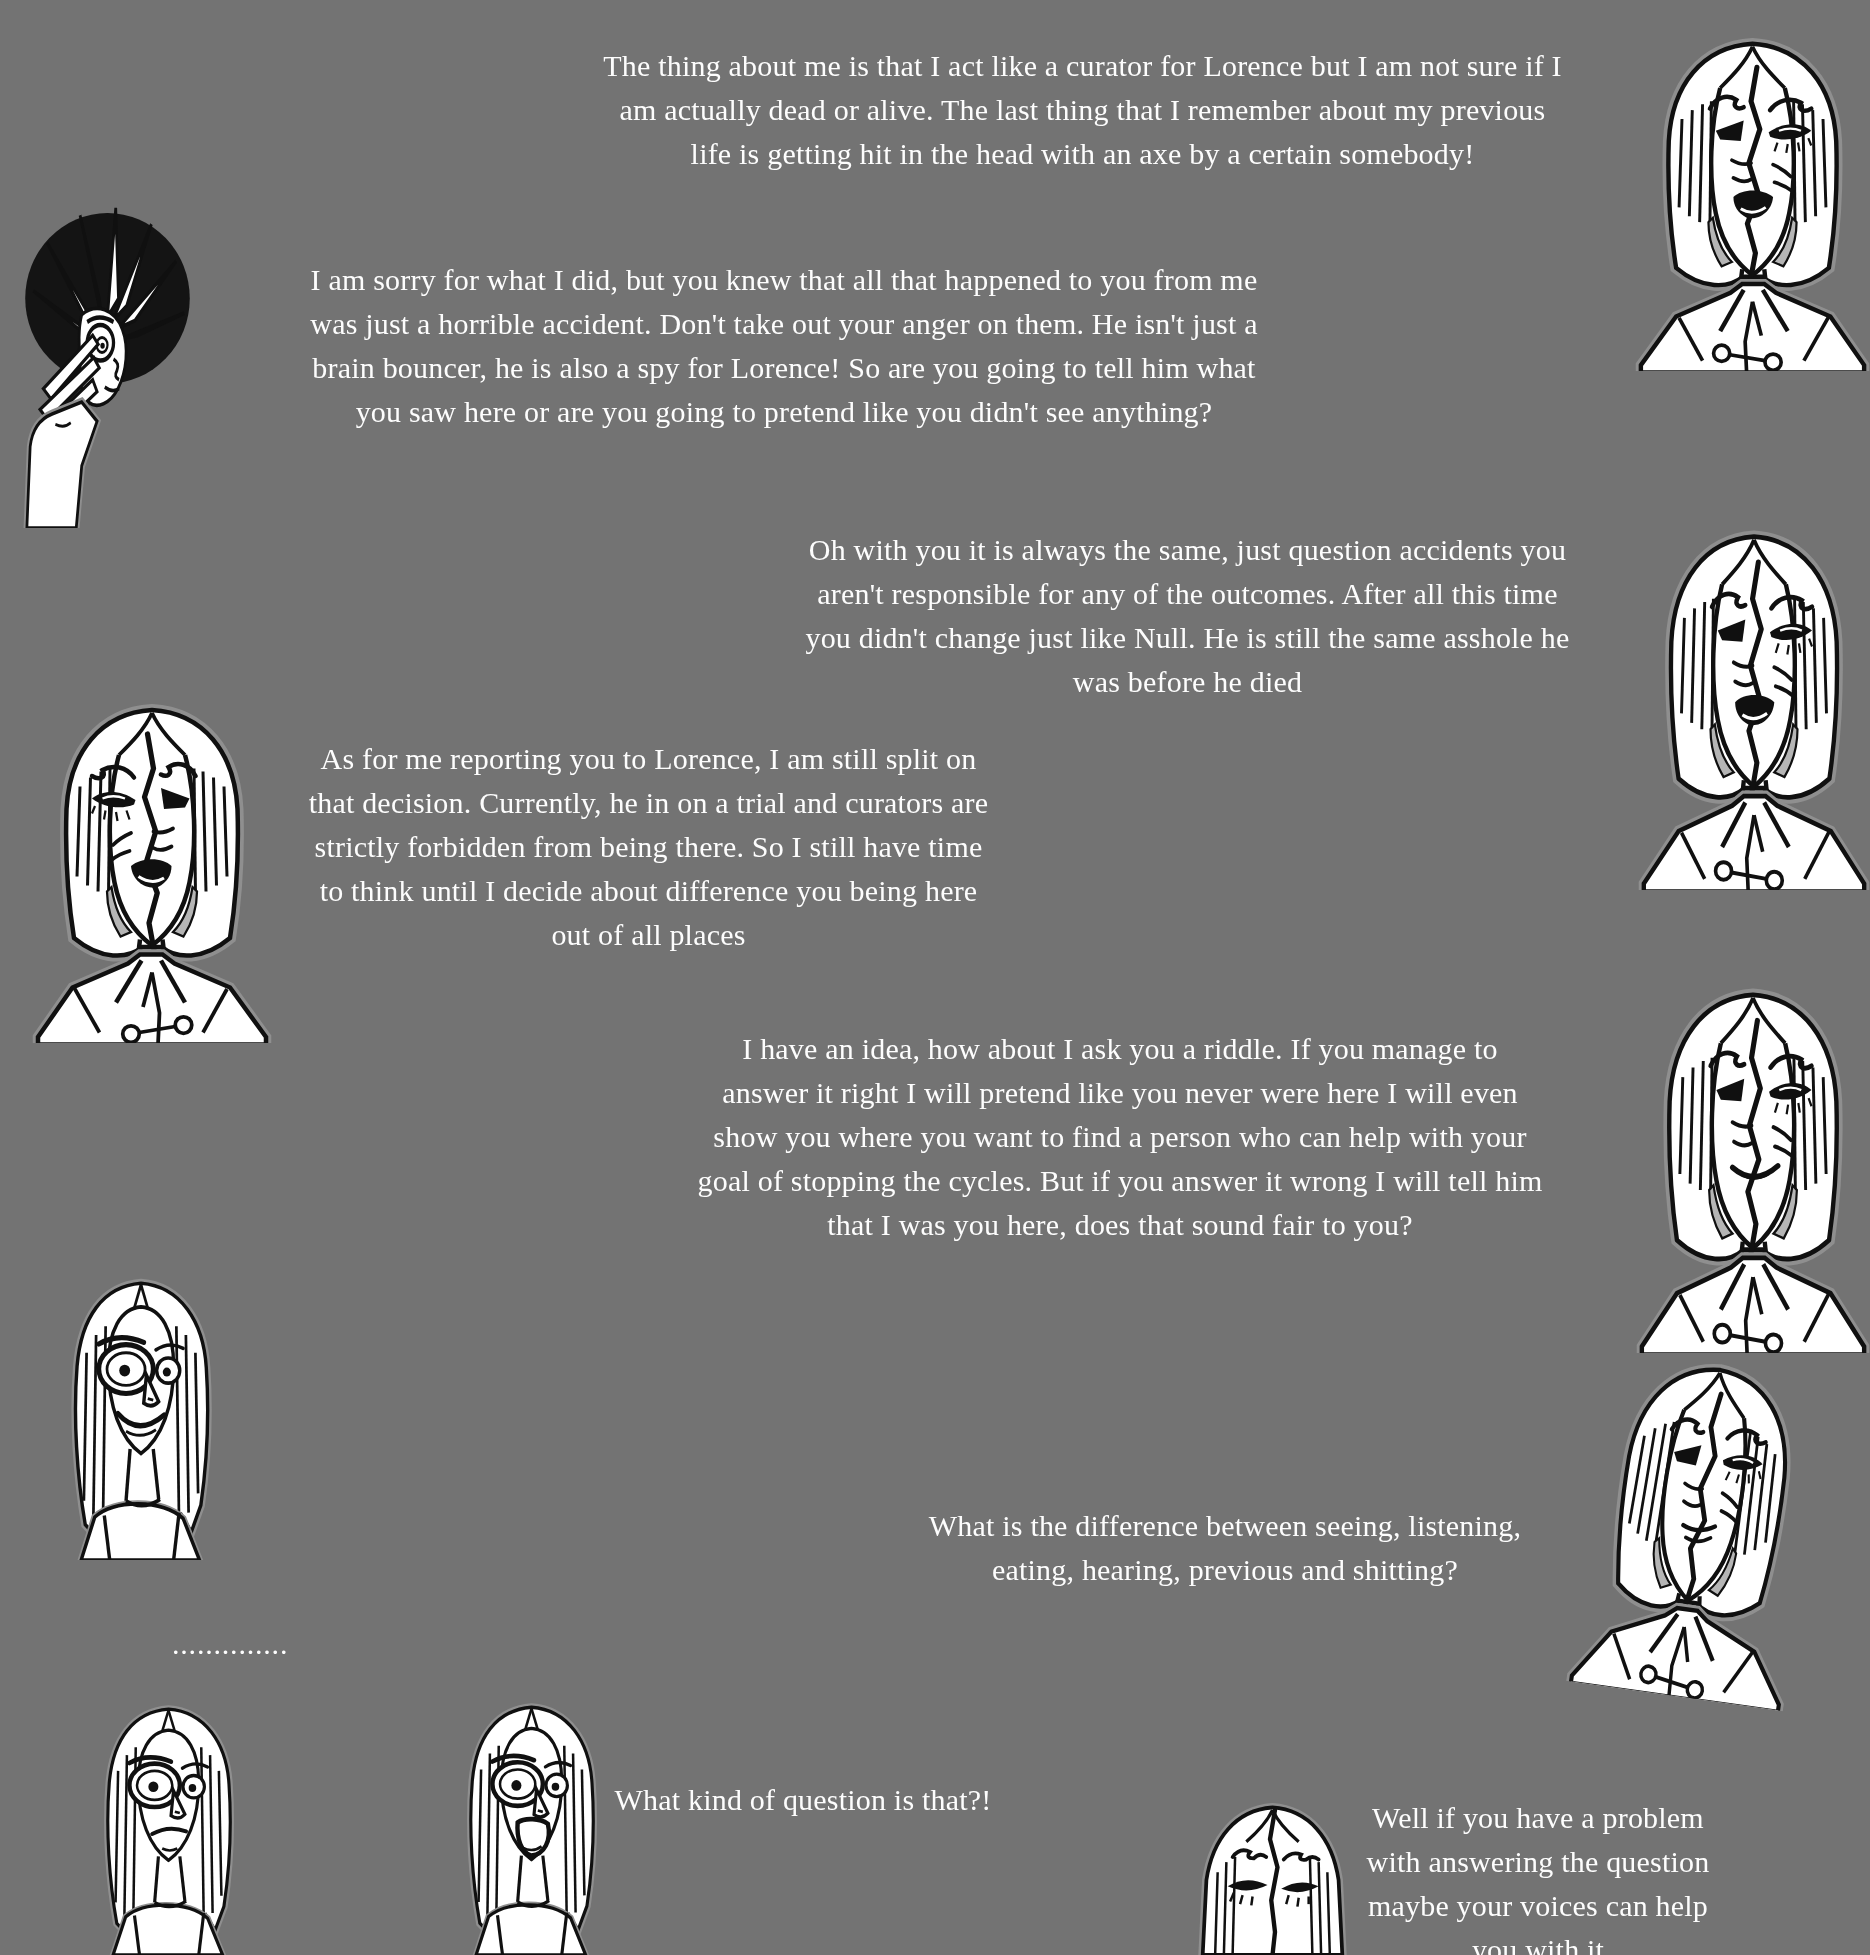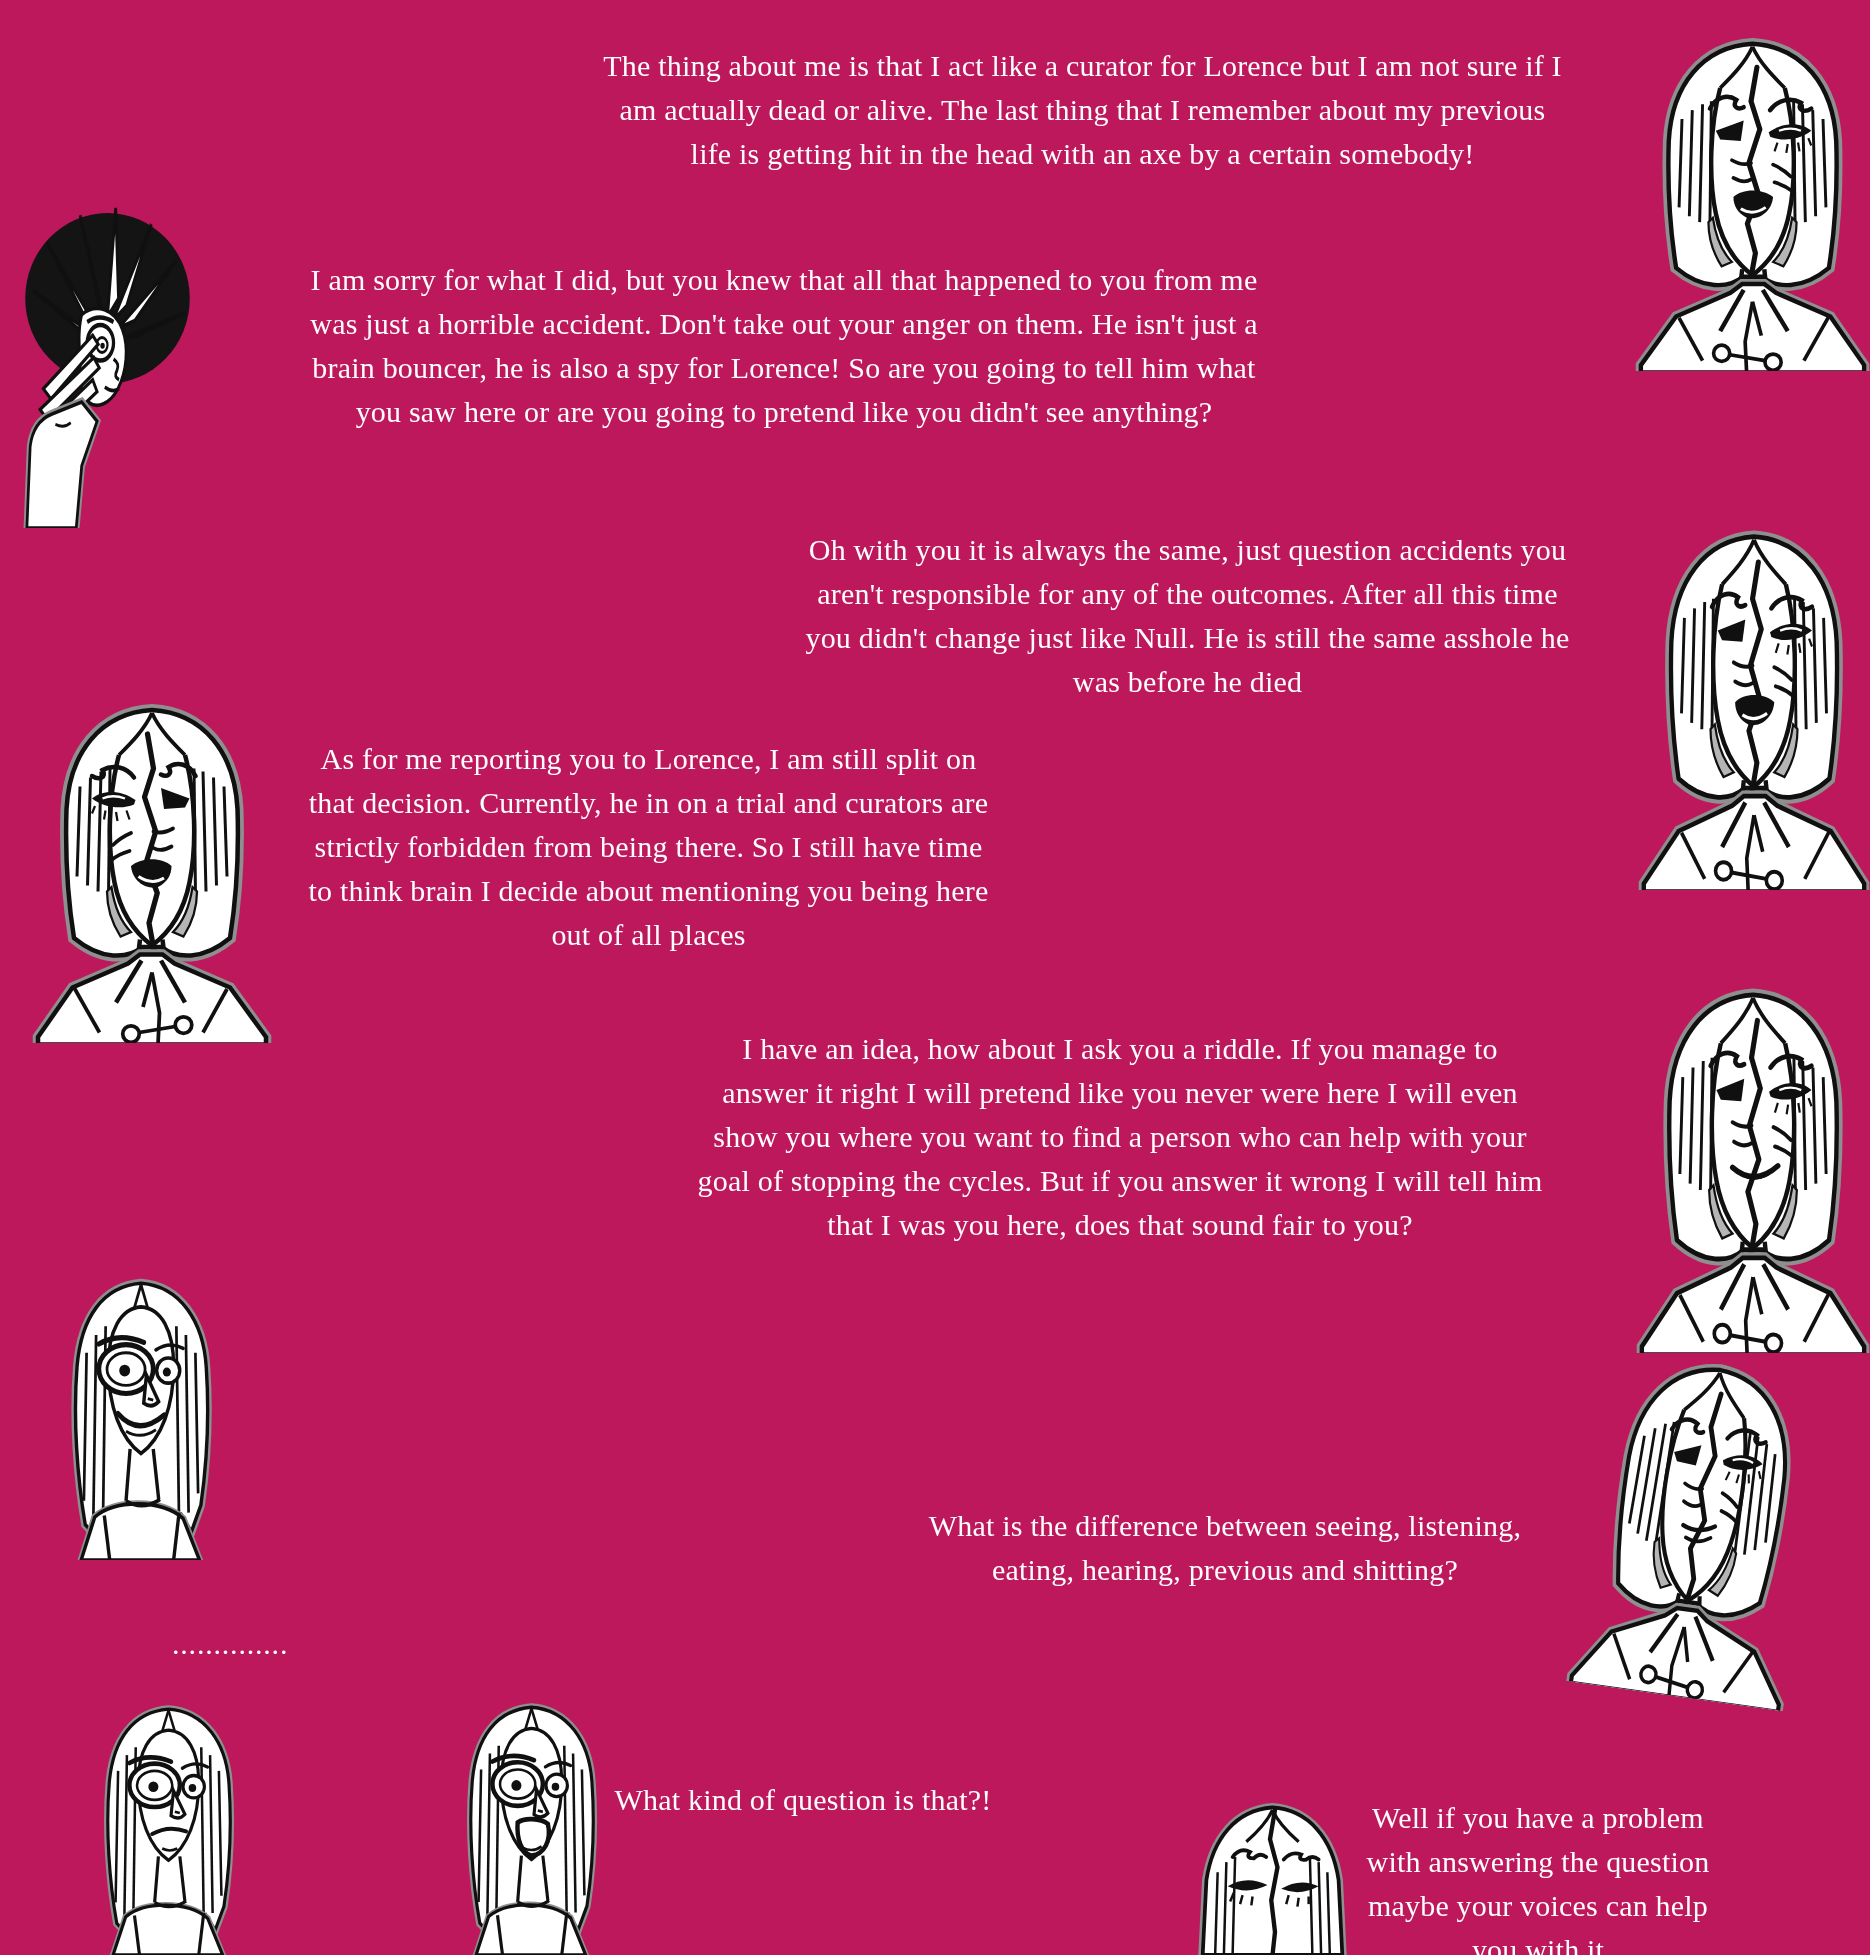--- a/index.html
+++ b/index.html
@@ -1,17 +1,17 @@
 <!DOCTYPE html>
 <html style="font-size:12px"><head>
 <meta charset="utf-8">
 <style>
   html,body{margin:0;padding:0;background:#000;}
   .page{
-    position:relative;width:1870px;height:1955px;background:#be185d;overflow:hidden;
+    position:relative;width:1870px;height:1955px;background:#737373;overflow:hidden;
     font-family:"Liberation Serif","DejaVu Serif",serif;
   }
   .speech{
     position:absolute;color:#fdfdfd;text-align:center;font-size:30px;line-height:44px;
     white-space:pre-line;letter-spacing:0.2px;
   }
   .dots{
     position:absolute;color:#fdfdfd;font-size:30px;line-height:30px;text-align:left;letter-spacing:0.8px;
   }
   .char{position:absolute;}
@@ -230,21 +230,21 @@
 was just a horrible accident. Don't take out your anger on them. He isn't just a
 brain bouncer, he is also a spy for Lorence! So are you going to tell him what
 you saw here or are you going to pretend like you didn't see anything?</div>
   <div class="speech t2">Oh with you it is always the same, just question accidents you
 aren't responsible for any of the outcomes. After all this time
 you didn't change just like Null. He is still the same asshole he
 was before he died</div>
   <div class="speech t3">As for me reporting you to Lorence, I am still split on
 that decision. Currently, he in on a trial and curators are
 strictly forbidden from being there. So I still have time
-to think brain I decide about mentioning you being here
+to think until I decide about difference you being here
 out of all places</div>
   <div class="speech t4">I have an idea, how about I ask you a riddle. If you manage to
 answer it right I will pretend like you never were here I will even
 show you where you want to find a person who can help with your
 goal of stopping the cycles. But if you answer it wrong I will tell him
 that I was you here, does that sound fair to you?</div>
   <div class="speech t6">What is the difference between seeing, listening,
 eating, hearing, previous and shitting?</div>
   <div class="dots t7">..............</div>
   <div class="speech t8">What kind of question is that?!</div>

